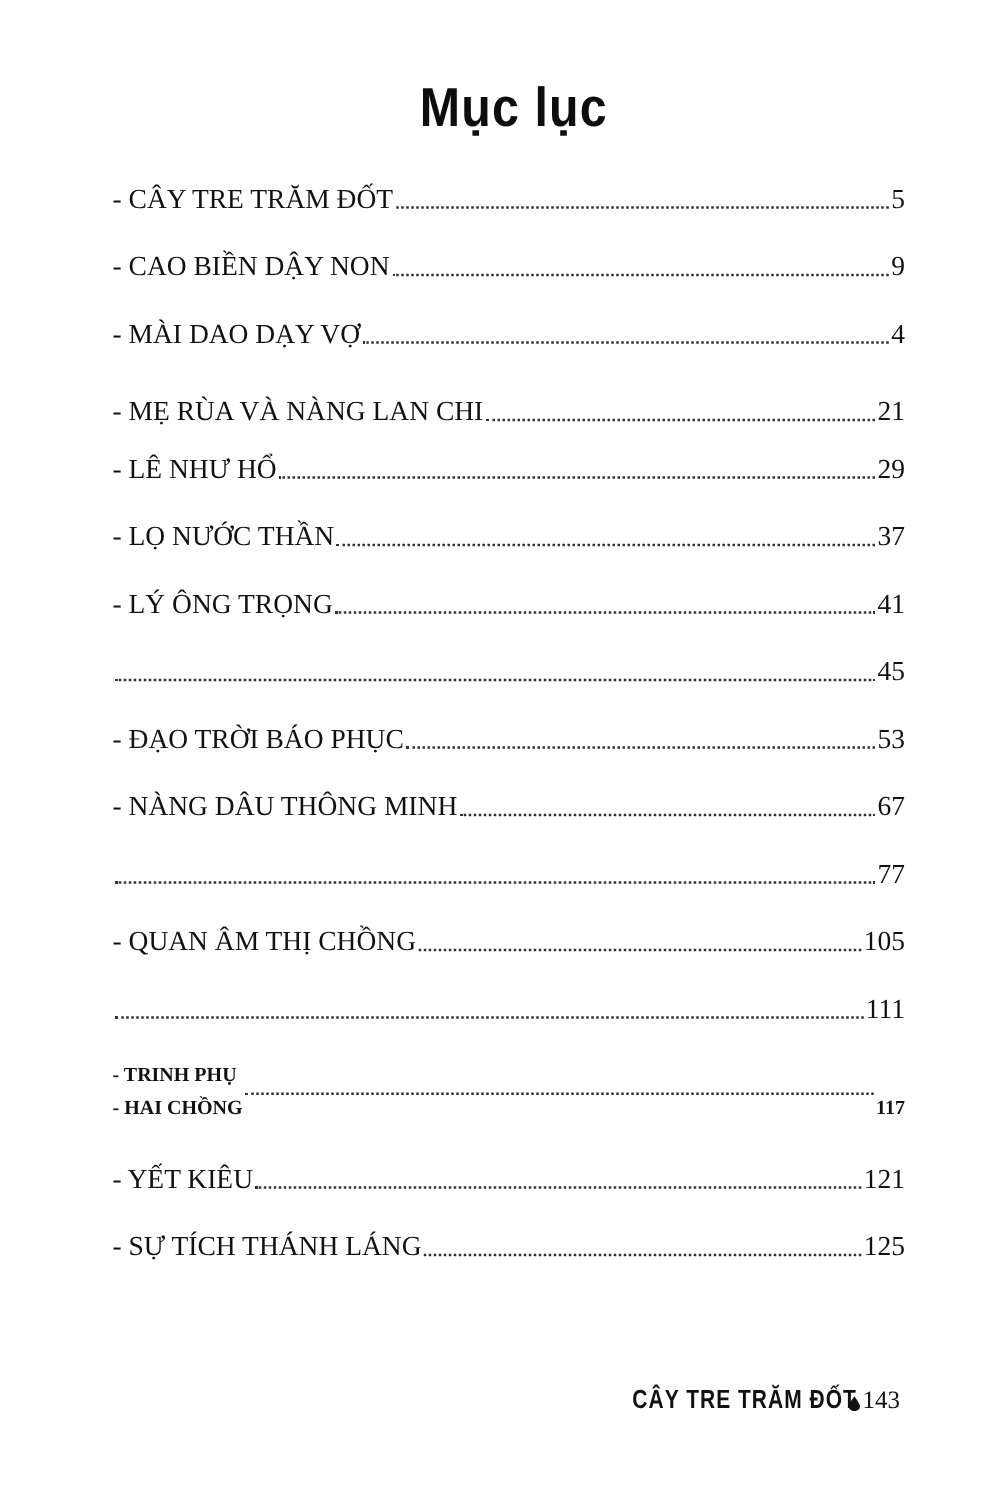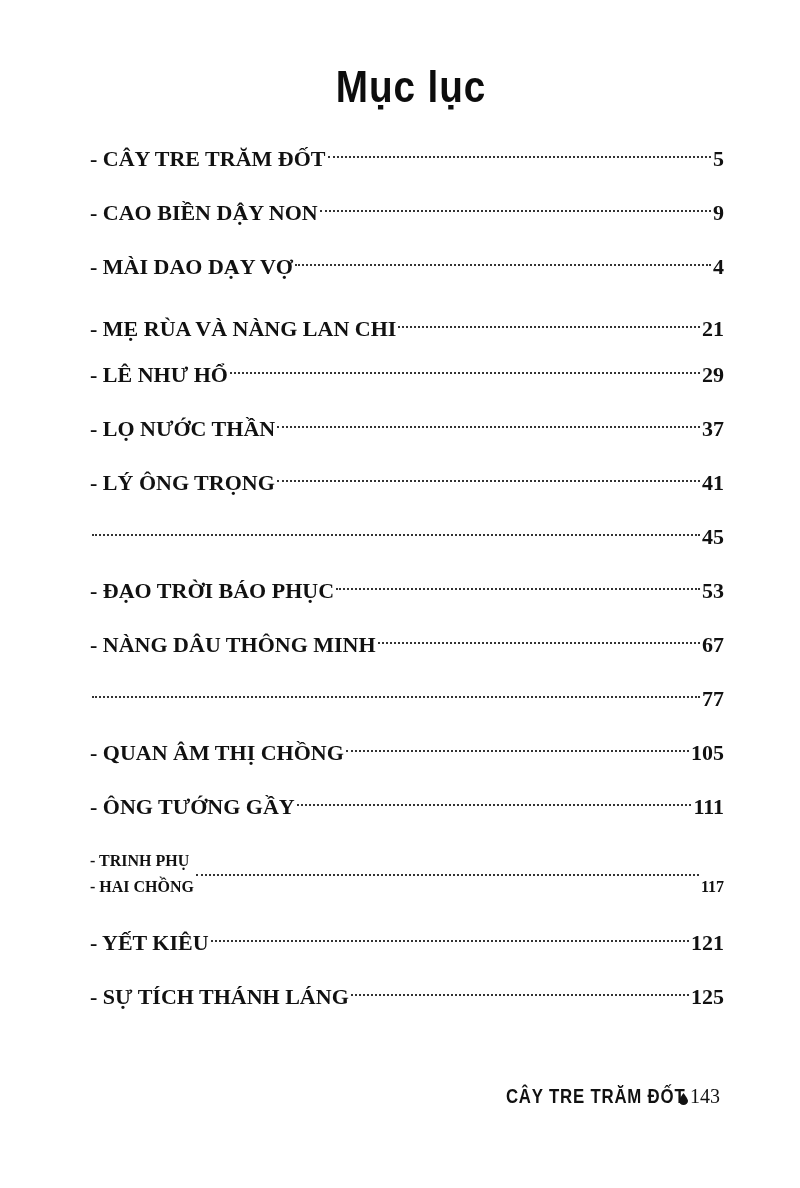--- a/index.html
+++ b/index.html
@@ -4,35 +4,35 @@
 <style>
   html, body { margin: 0; padding: 0; background: #ffffff; }
   body { width: 800px; height: 1188px; position: relative; overflow: hidden; color: #111; }
   .title {
     position: absolute; left: 0; top: 62px; width: 822px; text-align: center;
     font-family: "Liberation Sans", sans-serif; font-size: 44px; font-weight: bold;
     letter-spacing: 1px; color: #0d0d0d; transform: scaleX(0.88); transform-origin: 411px 0;
   }
   .toc { position: absolute; left: 90px; top: 136px; width: 634px; }
   .entry {
-    position: absolute; left: 0; width: 634px; display: flex; align-items: center;
-    font-family: "Liberation Serif", serif; font-size: 22px; line-height: 26px; color: #111; font-weight: bold;
+    position: absolute; left: 0; width: 634px; display: flex; align-items: flex-end;
+    font-family: "Liberation Serif", serif; font-size: 22px; line-height: 26px; color: #111;
   }
   .entry .label { white-space: nowrap; }
   .entry .dots {
     flex: 1; overflow: hidden; white-space: nowrap; margin: 0 2px 5px 2px;
     border-bottom: 2px dotted #333; height: 0;
   }
   .entry .page { white-space: nowrap; }
   .entry2 { position: absolute; left: 0; width: 634px; font-family: "Liberation Serif", serif; font-size: 16px; line-height: 26px; font-weight: bold; }
   .entry2 .line1 { display: block; }
   .entry2 .line2 { display: flex; align-items: flex-start; }
   .entry2 .dots { flex: 1; margin: 0 2px 5px 2px; border-bottom: 2px dotted #333; height: 0; }
   .footer {
-    position: absolute; right: 80px; top: 1084px; display: flex; align-items: center;
+    position: absolute; right: 80px; top: 1108px; display: flex; align-items: center;
     font-family: "Liberation Sans", sans-serif; font-size: 21px; color: #111;
   }
   .footer .book { font-weight: bold; letter-spacing: 1px; transform: scaleX(0.8); transform-origin: right center; display: inline-block; }
   .footer .drop { display: inline-block; width: 9px; height: 12px; margin: 6px 2px 0 -6px; }
   .footer .num { font-family: "Liberation Serif", serif; font-size: 20px; }
 </style>
 </head>
 <body>
 
 <div class="title">Mục lục</div>
@@ -90,21 +90,20 @@
   <div class="entry" style="top:550px">
     <span class="dots"></span>
     <span class="page">77</span>
   </div>
   <div class="entry" style="top:604px">
     <span class="label">- QUAN ÂM THỊ CHỒNG</span>
     <span class="dots"></span>
     <span class="page">105</span>
   </div>
   <div class="entry" style="top:658px">
-    <span class="label">- ÔNG TƯỚNG GẦY</span>
     <span class="dots"></span>
     <span class="page">111</span>
   </div>
   <div class="entry2" style="top:712px">
     <span class="line1">- TRINH PHỤ</span>
     <div class="line2">
       <span class="label">- HAI CHỒNG</span>
       <span class="dots"></span>
       <span class="page">117</span>
     </div>

